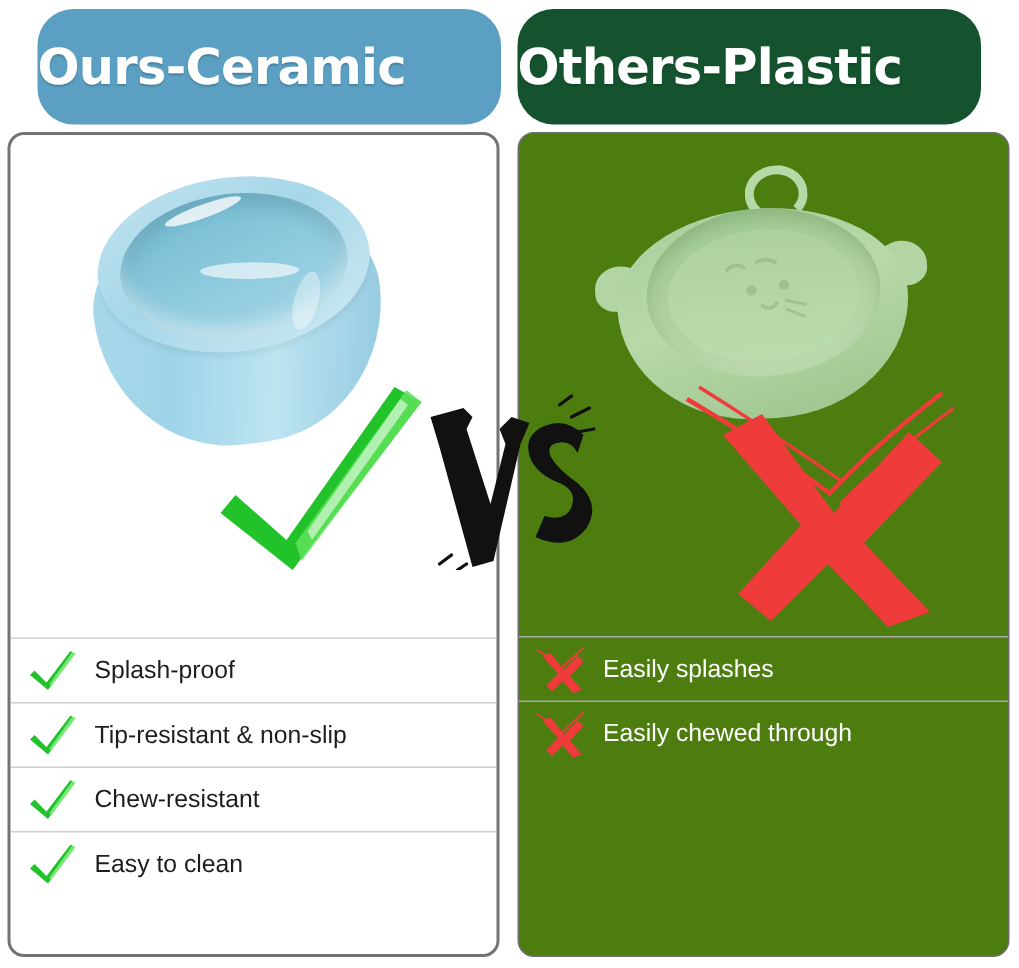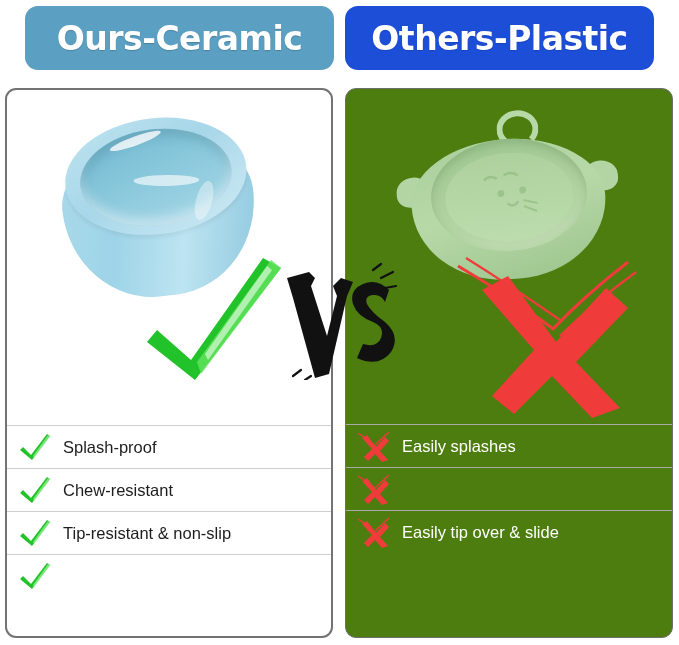--- a/index.html
+++ b/index.html
@@ -12,28 +12,28 @@
     height: 645px;
     position: relative;
     font-family: "Liberation Sans", sans-serif;
     overflow: hidden;
   }
 
   
   .tab {
     position: absolute;
     top: 6px;
-    height: 64px;
-    border-radius: 13px;
+    height: 77px;
+    border-radius: 24px;
     display: flex;
     align-items: center;
-    justify-content: center;
+    justify-content: flex-start;
   }
   .tab-left  { left: 25px;  width: 309px; background: #5b9fc2; }
-  .tab-right { left: 345px; width: 309px; background: #1d4ed8; }
+  .tab-right { left: 345px; width: 309px; background: #14532d; }
   .tab-label {
     font-family: "DejaVu Sans", sans-serif;
     font-weight: bold;
     font-size: 33px;
     letter-spacing: -0.5px;
     color: #ffffff;
     text-shadow: 0 1px 1px rgba(0,0,0,0.18);
     white-space: nowrap;
   }
   .tab-right .tab-label { text-shadow: 0 1px 1px rgba(0,0,0,0.13); }
@@ -288,40 +288,41 @@
       <span class="row-label">Splash-proof</span>
     </div>
 
     <div class="row">
       <span class="row-icon">
         <svg width="34" height="30" viewBox="0 0 34 30">
           <path d="M2 18 L5 15 L13 23 L29 2 L32 4 L14 28 Z" fill="#22c32a"></path>
           <path d="M15 24 L30 3 L32 4 L16 26 Z" fill="#8df08a" opacity="0.8"></path>
         </svg>
       </span>
-      <span class="row-label">Chew-resistant</span>
+      <span class="row-label">Tip-resistant &amp; non-slip</span>
     </div>
 
     <div class="row">
       <span class="row-icon">
         <svg width="34" height="30" viewBox="0 0 34 30">
           <path d="M2 18 L5 15 L13 23 L29 2 L32 4 L14 28 Z" fill="#22c32a"></path>
           <path d="M15 24 L30 3 L32 4 L16 26 Z" fill="#8df08a" opacity="0.8"></path>
         </svg>
       </span>
-      <span class="row-label">Tip-resistant &amp; non-slip</span>
+      <span class="row-label">Chew-resistant</span>
     </div>
 
     <div class="row">
       <span class="row-icon">
         <svg width="34" height="30" viewBox="0 0 34 30">
           <path d="M2 18 L5 15 L13 23 L29 2 L32 4 L14 28 Z" fill="#22c32a"></path>
           <path d="M15 24 L30 3 L32 4 L16 26 Z" fill="#8df08a" opacity="0.8"></path>
         </svg>
       </span>
+      <span class="row-label">Easy to clean</span>
     </div>
 
 
   </div>
 </div>
 
 <div class="panel panel-right">
 
   <div class="hero">
     <div class="bowl-plastic">
@@ -364,32 +365,23 @@
     </div>
 
     <div class="row">
       <span class="row-icon">
         <svg width="34" height="32" viewBox="0 0 34 32">
           <path d="M1 3 Q9 8 17 15" stroke="#f03b3b" stroke-width="1.3" fill="none"></path>
           <path d="M32 2 Q24 9 17 16" stroke="#f03b3b" stroke-width="1.3" fill="none"></path>
           <path d="M5 8 L10 5 L19 17 L28 7 L32 11 L23 21 L31 30 L25 32 L18 24 L11 31 L7 27 L15 19 Z" fill="#f03b3b"></path>
         </svg>
       </span>
-    </div>
-
-    <div class="row">
-      <span class="row-icon">
-        <svg width="34" height="32" viewBox="0 0 34 32">
-          <path d="M1 3 Q9 8 17 15" stroke="#f03b3b" stroke-width="1.3" fill="none"></path>
-          <path d="M32 2 Q24 9 17 16" stroke="#f03b3b" stroke-width="1.3" fill="none"></path>
-          <path d="M5 8 L10 5 L19 17 L28 7 L32 11 L23 21 L31 30 L25 32 L18 24 L11 31 L7 27 L15 19 Z" fill="#f03b3b"></path>
-        </svg>
-      </span>
-      <span class="row-label">Easily tip over &amp; slide</span>
-    </div>
+      <span class="row-label">Easily chewed through</span>
+    </div>
+
 
 
 
   </div>
 </div>
 
 <svg class="vs-badge" viewBox="0 0 116 118">
   <g fill="#111111">
     <path d="M6 16 L28 10 L34 16 L30 24 L46 74 L56 34 L52 24 L60 16 L72 20 L66 34 L48 112 L34 116 L12 36 Z"></path>
     <path d="M108 28 Q96 16 82 22 Q68 28 72 42 Q76 54 92 60 Q104 65 100 76 Q96 86 82 82 L76 96 Q98 106 110 90 Q120 74 104 60 Q90 50 86 42 Q83 34 92 33 Q100 32 104 40 Z"></path>

